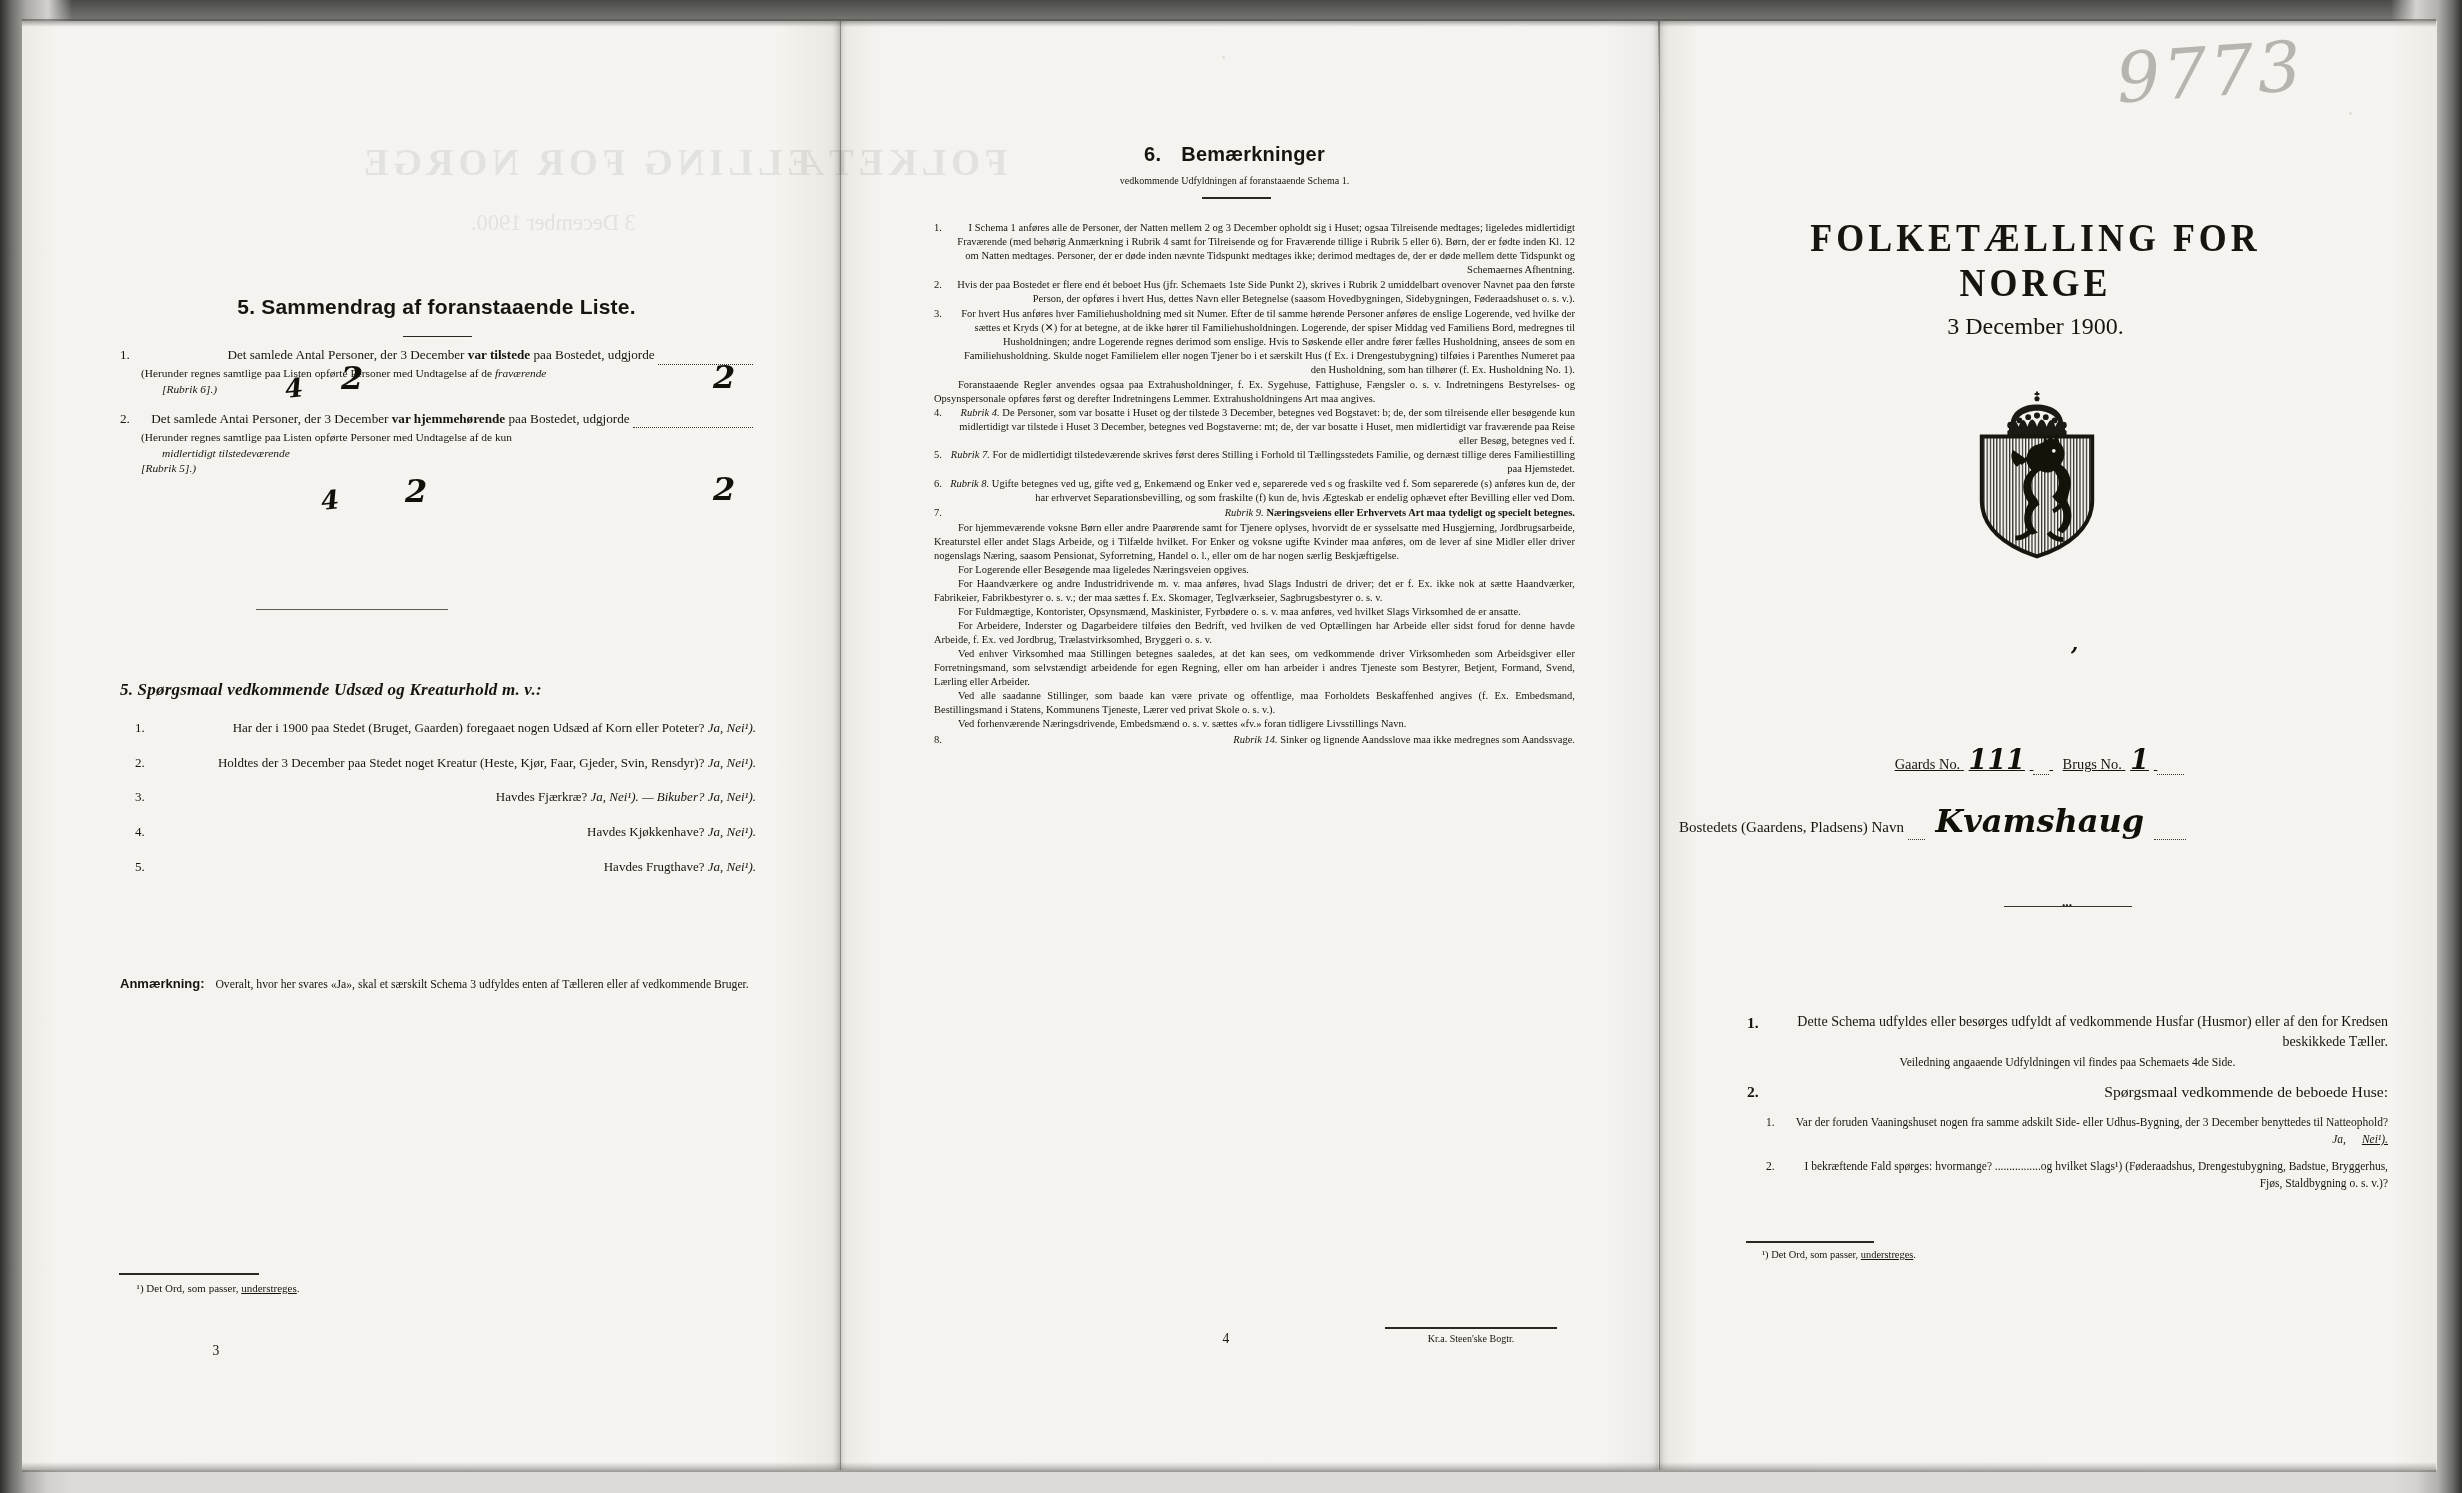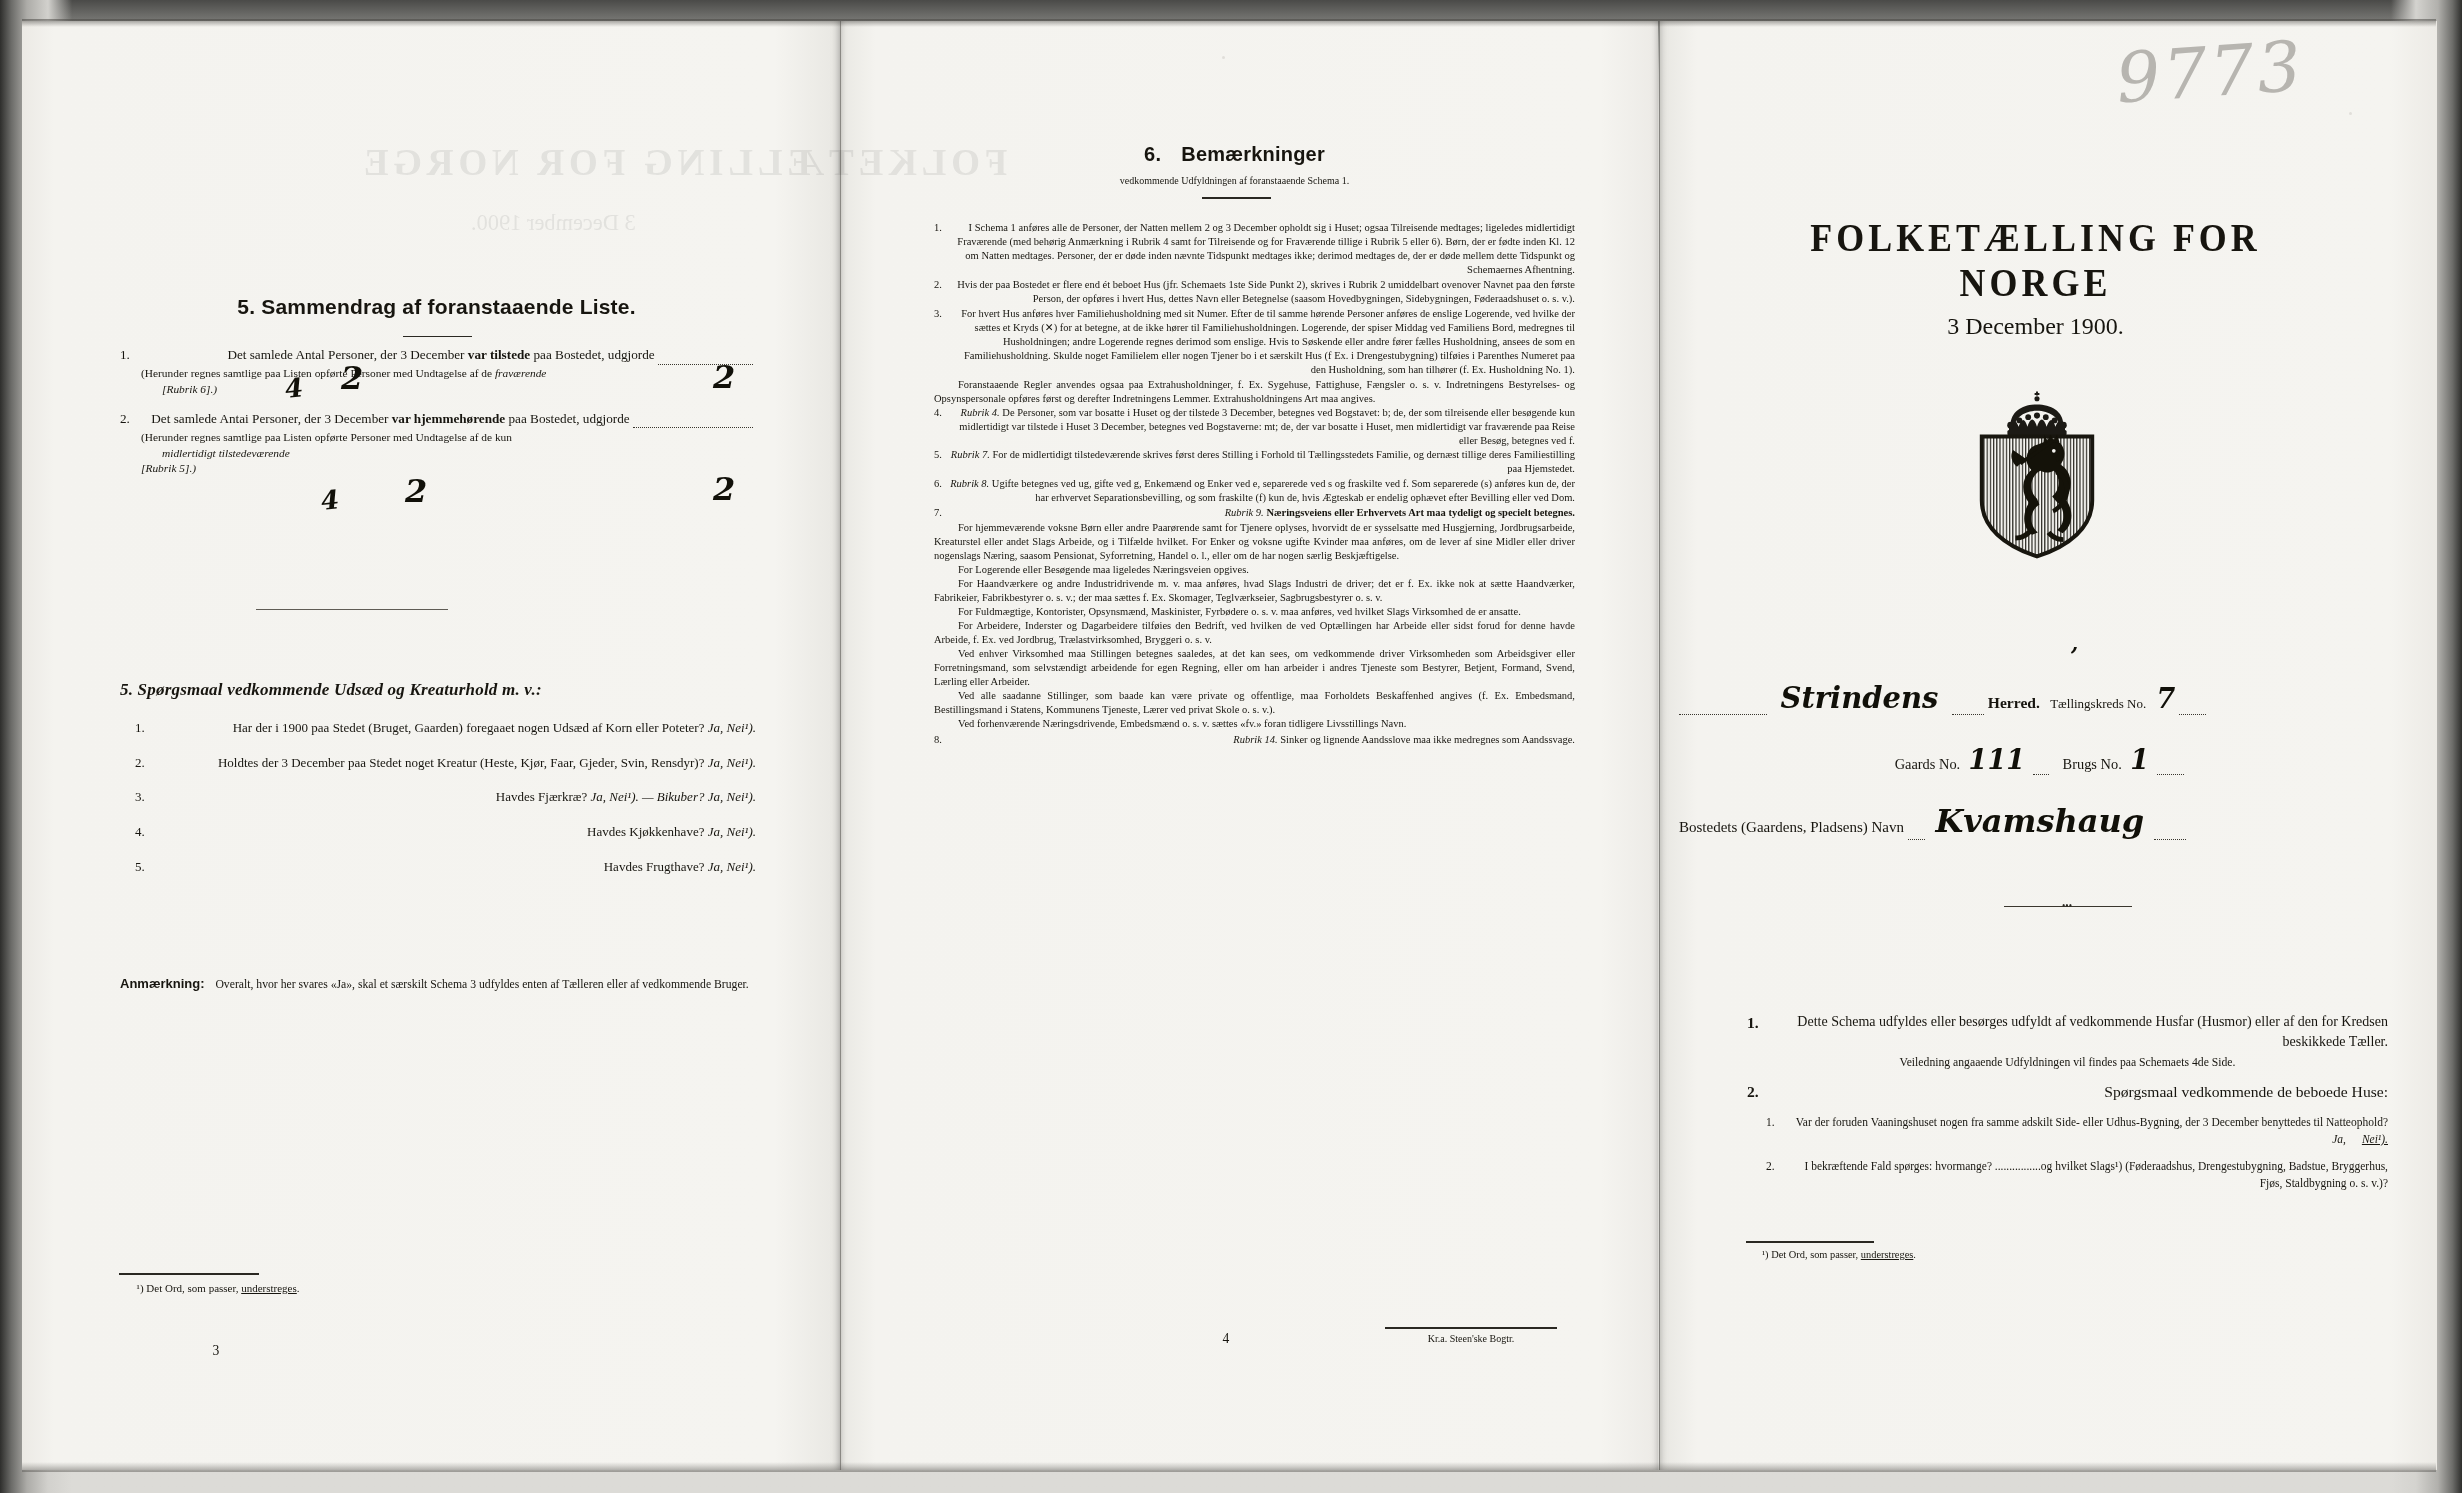--- a/index.html
+++ b/index.html
@@ -81,21 +81,21 @@
   
   #Rtitle{left:1715px;top:215px;width:641px;}
   #Rtitle .big{font-family:"Liberation Serif",serif;font-weight:bold;
      font-size:39px;letter-spacing:4.4px;
      font-stretch:condensed;transform:scaleX(.92);transform-origin:center;}
   #Rdate{left:1715px;top:313px;width:641px;font-size:24px;}
   #Rarms{left:1961px;top:390px;width:152px;height:172px;}
   #Rschema{left:1715px;top:593px;width:641px;font-family:"Liberation Sans",sans-serif;
      font-weight:bold;font-size:18.4px;letter-spacing:0.4px;}
   #Rherred{left:1679px;top:681px;width:721px;font-size:15.6px;}
-  #Rgaard{left:1679px;top:744px;width:721px;font-size:14.4px;}
+  #Rgaard{left:1679px;top:744px;width:721px;font-size:14.4px;text-decoration:underline;}
   #Rbosted{left:1679px;top:802px;width:745px;font-size:15px;}
   #Rdivider{left:2004px;top:906px;width:128px;height:0.8px;background:#3a362e;}
   #Rdivider .dot{position:absolute;left:58px;top:-5.6px;font-size:9.6px;color:#2a2822;}
   #Rlower{left:1747px;top:1012px;width:641px;font-size:14px;line-height:1.42;}
   #Rlower .lead{font-size:15.6px;}
   #Rlower .veil{font-size:11.7px;text-align:center;margin:3.2px 0 9.6px 0;}
   #Rlower .q{font-size:11.5px;line-height:1.42;margin-top:11.2px;}
   #Rfoot{left:1746px;top:1241px;width:417px;font-size:10.4px;}
   #Rfoot .fr{width:128px;height:1.6px;background:#2a2822;margin-bottom:6.4px;}
 
@@ -341,29 +341,20 @@
                  c7 -4 12 -10 14 -18 c3 -11 0 -21 -10 -26z"></path>
 
         <path d="M84 174 c-4 5 -10 8 -16 8 l0 6 c9 0 16 -4 21 -10z"></path>
         <path d="M112 176 c4 5 10 8 16 8 l0 6 c-9 0 -16 -4 -21 -10z"></path>
       </g>
     </svg>
   </div>
 
   <div class="hw hand" style="left:2071px;top:630px;font-size:21px;">,</div>
 
-  <div class="col ink" id="Rherred">
-    <span class="dotline" style="width:88px;"></span>
-    <span class="hand" style="font-size:29px;padding:0 9.6px;">Strindens</span>
-    <span class="dotline" style="width:32px;"></span>
-    <span class="b">Herred.</span>
-    <span style="font-size:13px;padding-left:6.4px;">Tællingskreds No.</span>
-    <span class="hand" style="font-size:27px;padding-left:6.4px;">7</span>
-    <span class="dotline" style="width:27px;"></span>
-  </div>
 
   <div class="col ink ctr" id="Rgaard">
     <span>Gaards No.</span>
     <span class="hand" style="font-size:27px;padding:0 4.8px;">111</span>
     <span class="dotline" style="width:16px;"></span>
     <span style="padding-left:9.6px;">Brugs No.</span>
     <span class="hand" style="font-size:27px;padding:0 4.8px;">1</span>
     <span class="dotline" style="width:27px;"></span>
   </div>
 

